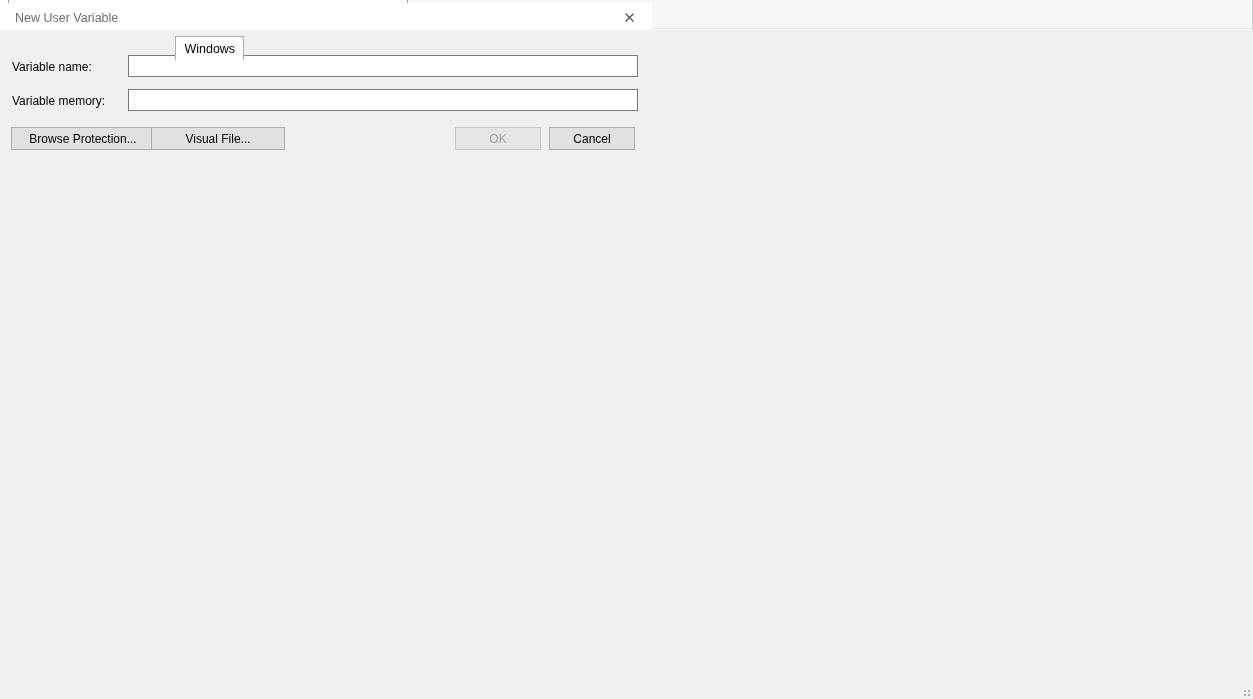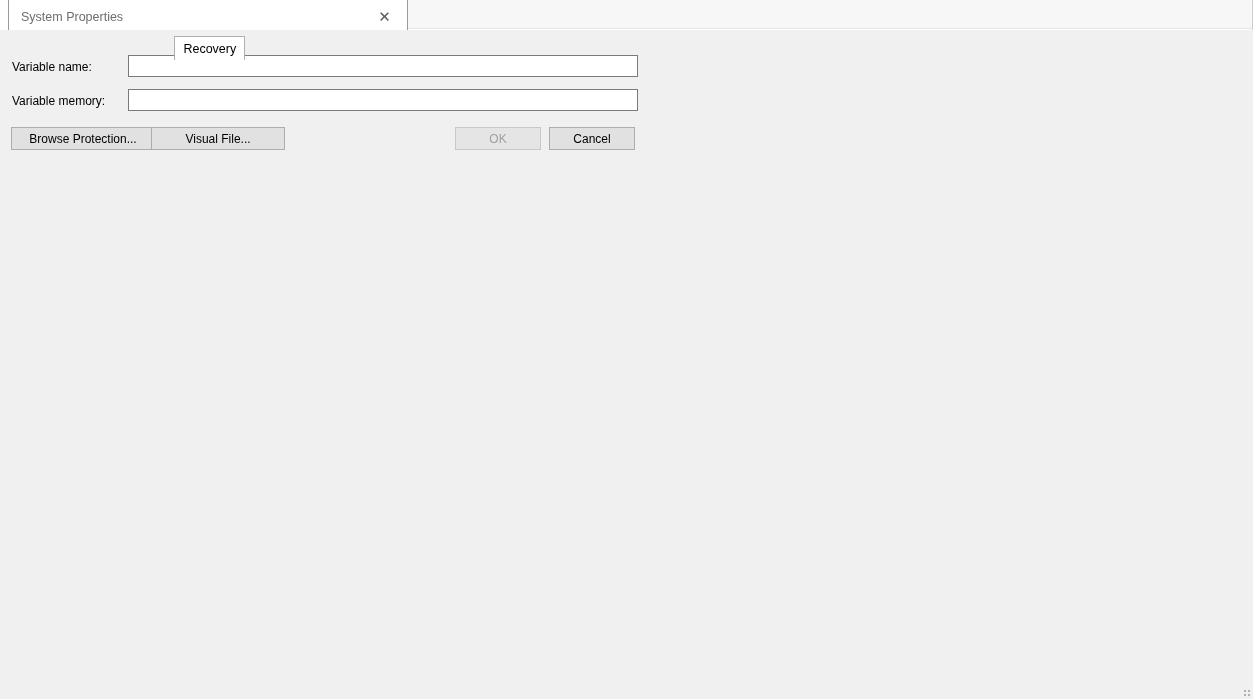--- a/index.html
+++ b/index.html
@@ -263,21 +263,21 @@
   <div class="dlg" id="sysprops">
     <div class="dlg-title">
       <div class="dlg-title-text">System Properties</div>
       <div class="dlg-close">✕</div>
     </div>
     <div class="dlg-body">
 
       <div class="tabstrip">
         <div class="tab">Computer Name</div>
         <div class="tab">Hardware</div>
-        <div class="tab active">Recovery</div>
+        <div class="tab active">Windows</div>
         <div class="tab">System Protection</div>
         <div class="tab">Remote</div>
       </div>
 
       <div class="tabpanel">
         <div class="panel-note">You must be logged on as an Administrator to make most of these changes.</div>
 
         <div class="groupbox" style="left:20px; top:42px; right:10px; height:80px;">
           <div class="groupbox-legend">Performance</div>
           <div class="groupbox-text">Visual effects, processor scheduling, memory usage, an</div>
@@ -410,20 +410,24 @@
           <i style="right:4px; bottom:0;"></i>
           <i style="right:8px; bottom:0;"></i>
         <i style="right:0; bottom:4px;"></i>
           <i style="right:4px; bottom:4px;"></i>
         <i style="right:0; bottom:8px;"></i>
       </div>
     </div>
   </div>
 
   <div id="newvar">
+    <div class="dlg-title">
+      <div class="dlg-title-text">New User Variable</div>
+      <div class="dlg-close" style="height:30px;">✕</div>
+    </div>
     <div class="dlg-body">
 
       <div class="nv-label" style="left:12px; top:30px;">Variable name:</div>
       <input class="nv-input" style="left: 128px; top: 25px; width: 510px;" type="text" value="">
 
       <div class="nv-label" style="left:12px; top:64px;">Variable memory:</div>
       <input class="nv-input" style="left: 128px; top: 59px; width: 510px;" type="text" value="">
 
       <div class="btn" style="position:absolute; left:11px; top:97px; width:144px;">Browse Protection...</div>
       <div class="btn" style="position:absolute; left:151px; top:97px; width:134px;">Visual File...</div>

